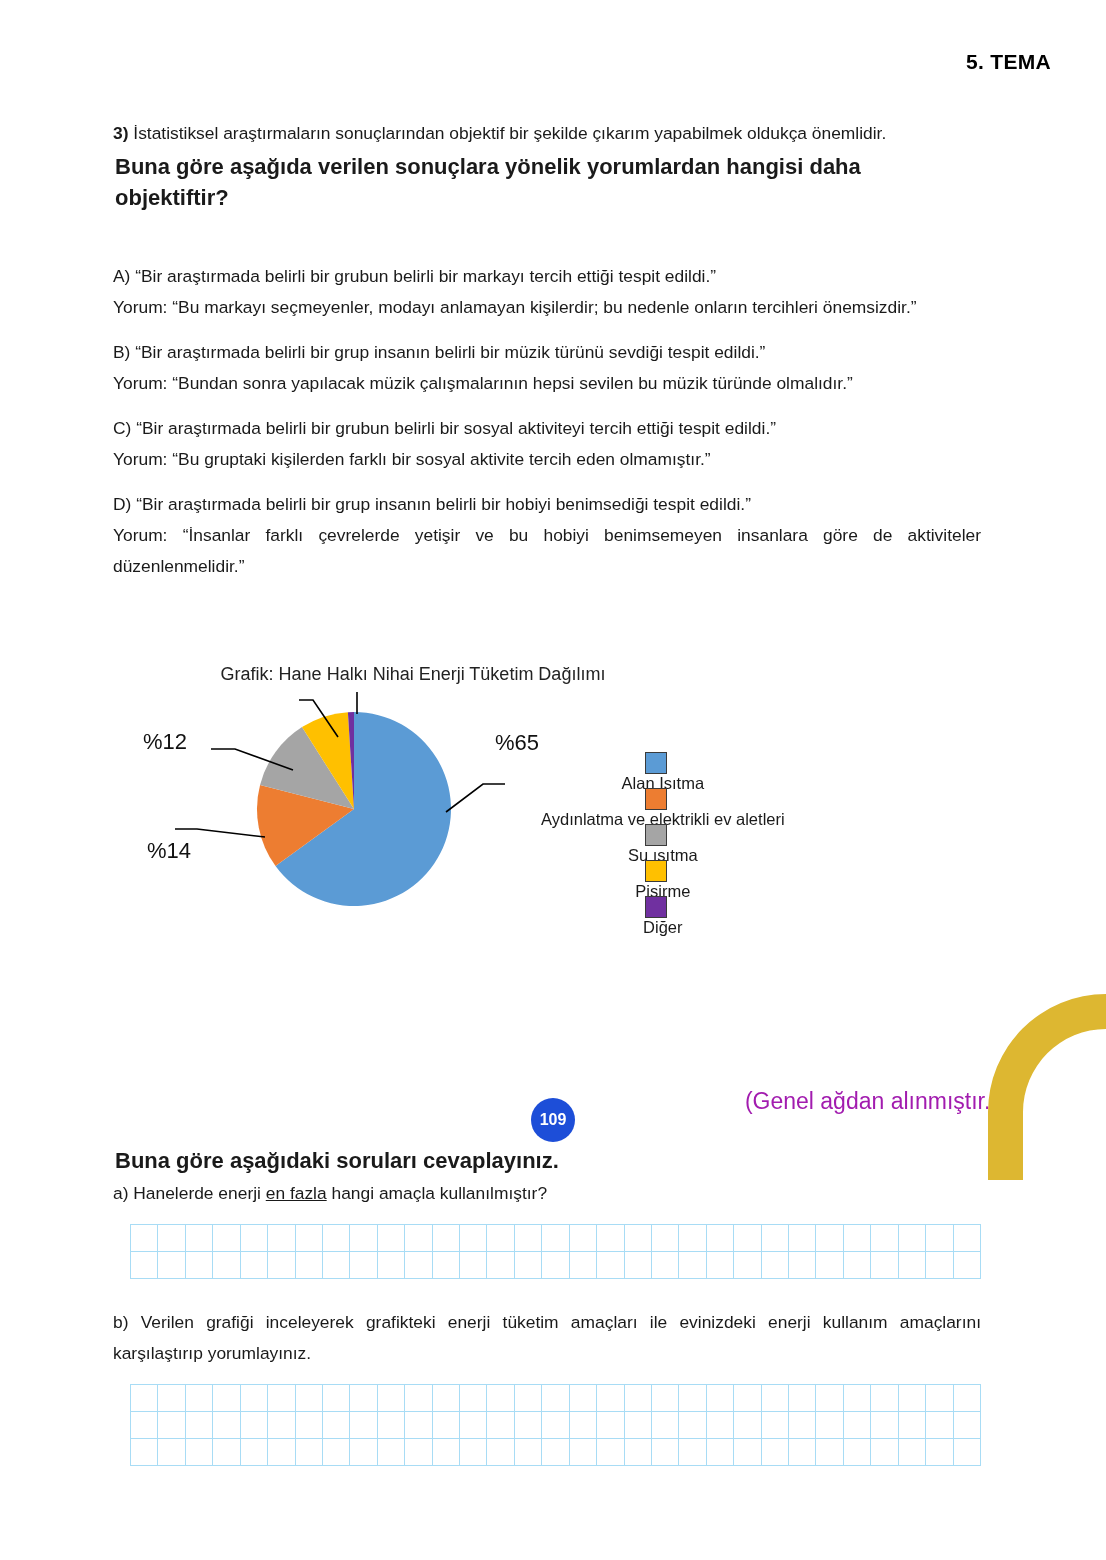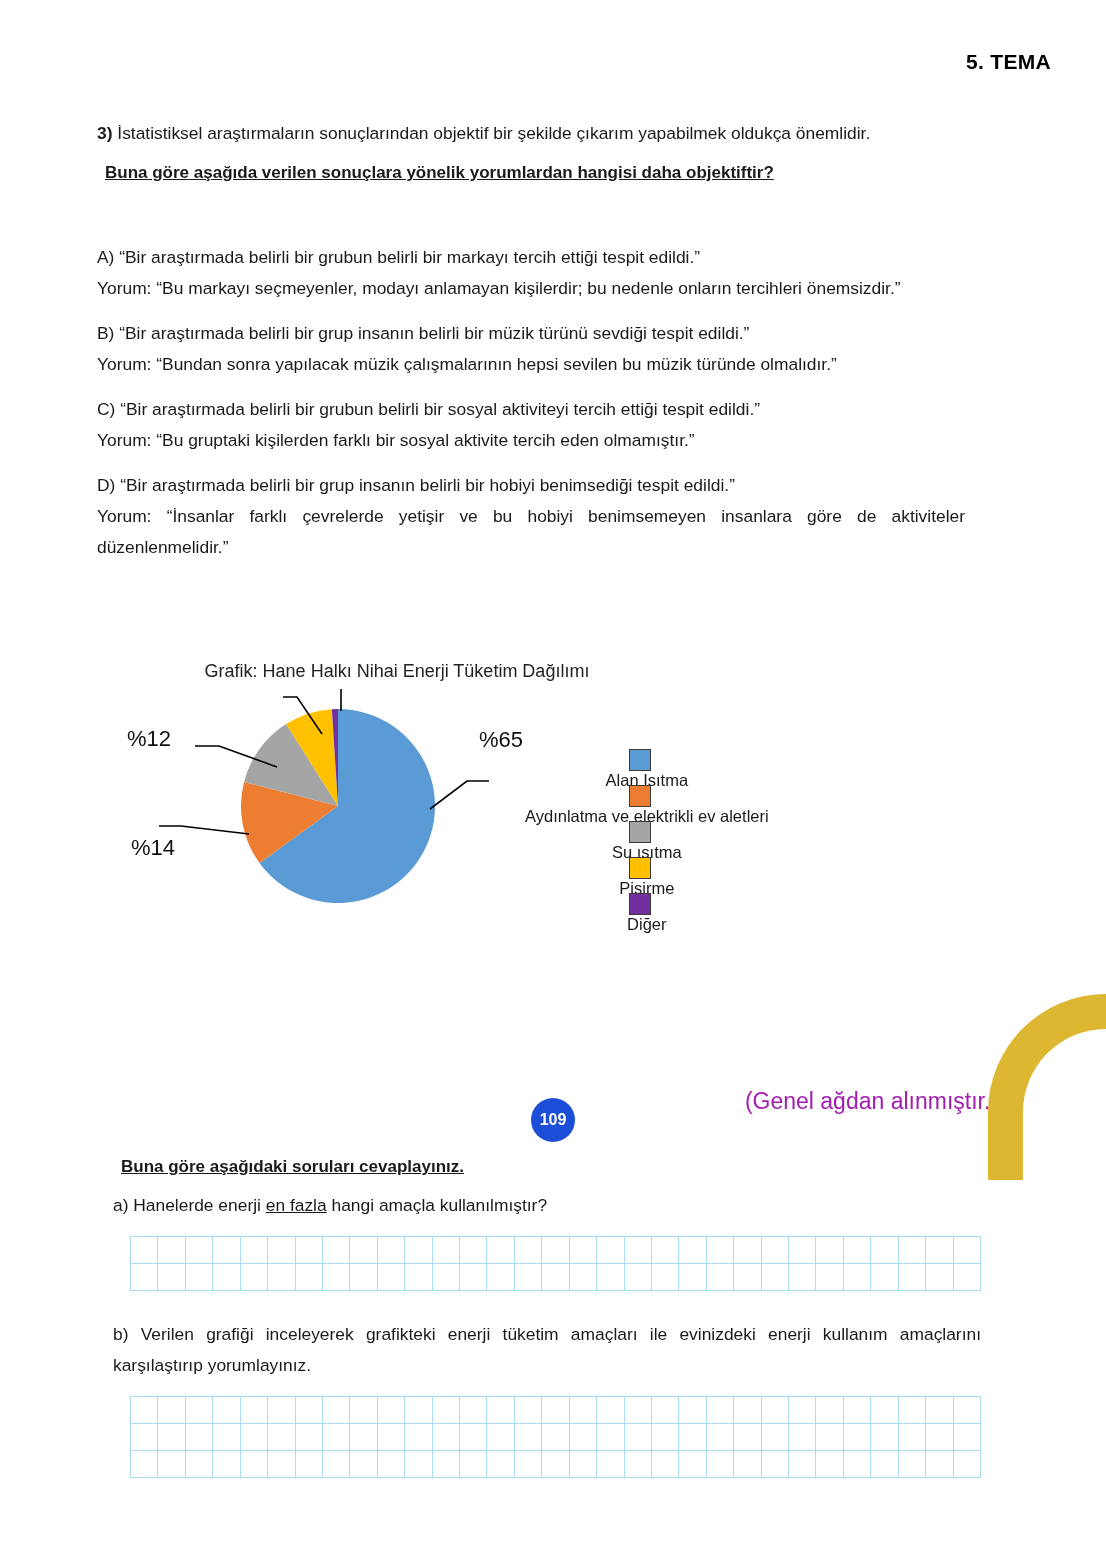--- a/index.html
+++ b/index.html
@@ -22,51 +22,50 @@
     top: 50px; right: 55px;
     font-size: 21px;
     font-weight: bold;
     letter-spacing: 0.3px;
     color: #000;
   }
 
   
   .content {
     position: absolute;
-    left: 97px;
+    left: 113px;
     top: 118px;
     width: 868px;
   }
 
   .para {
     font-size: 17.4px;
     line-height: 31px;
     text-align: justify;
     margin: 0 0 0 0;
   }
   .para.nj { text-align: left; }
   .q-num { font-weight: bold; }
   .bold-line {
-    font-size: 17px;
+    font-size: 22px;
     line-height: 31px;
     font-weight: bold;
-    margin: 8px;
-    text-decoration: underline;
+    margin: 2px;
   }
   .gap-md { height: 28px; }
   .gap-lg { height: 46px; }
   .opt { margin: 0; }
   .opt + .opt { margin-top: 14px; }
 
   
   .chart-block {
     position: relative;
     width: 868px;
     height: 330px;
-    margin-top: 24px;
+    margin-top: 8px;
   }
   .chart-title {
     position: absolute;
     left: 0; top: 0;
     width: 600px;
     text-align: center;
     font-size: 18px;
     color: #222;
   }
   .chart-area {

